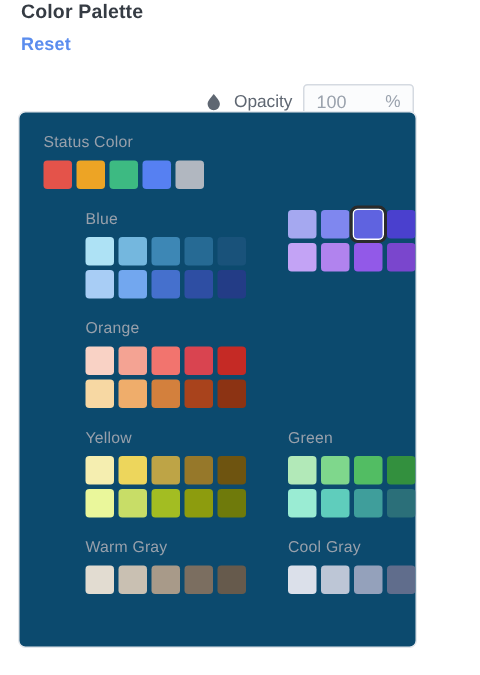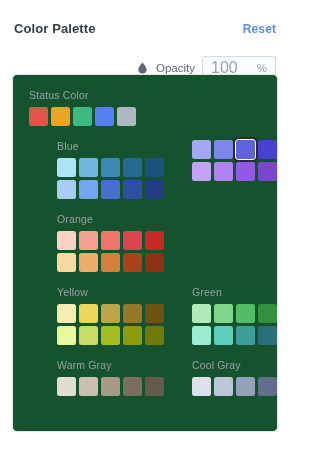--- a/index.html
+++ b/index.html
@@ -7,22 +7,23 @@
     width: 290px; height: 450px;
     background: #ffffff;
     font-family: "Liberation Sans", sans-serif;
     -webkit-font-smoothing: antialiased;
   }
   .app { position: relative; width: 290px; height: 450px; background:#fff; }
 
   
   .header {
     position: absolute; left: 0; top: 0; width: 290px; height: 36px;
-    display: flex; align-items: flex-end; justify-content: space-between;
+    display: flex; align-items: flex-start; justify-content: space-between;
     padding: 0 14px;
+    flex-direction: column;
   }
   .title {
     font-size: 13px; font-weight: bold; color: #353b43;
     letter-spacing: 0.1px;
   }
   .reset-link {
     font-size: 12px; font-weight: bold; color: #5b8dee;
     cursor: pointer; letter-spacing: 0.1px;
   }
 
@@ -35,29 +36,29 @@
   .opacity-label {
     font-size: 11.5px; color: #5f6772;
   }
   .opacity-input {
     width: 74px; height: 23px;
     border: 1px solid #d5dae1; border-radius: 3px;
     background: #fbfcfd;
     display: flex; align-items: center; justify-content: space-between;
     padding: 0 8px;
   }
-  .opacity-value { font-size: 16px; color: #9aa2ad; }
+  .opacity-value { font-size: 12px; color: #9aa2ad; }
   .opacity-unit  { font-size: 11.5px; color: #9aa2ad; }
 
   
   .panel {
     position: absolute; left: 12px; top: 74px;
     width: 266px; height: 358px;
     border: 1px solid #e3e7ec; border-radius: 5px;
-    background: #14532d;
+    background: #0c4a6e;
     padding: 14px 0 0 0;
     overflow: hidden;
   }
 
   
   .group-full { padding: 0 0 0 16px; margin-bottom: 14px; }
   .two-col {
     display: flex; padding-left: 16px; margin-bottom: 14px;
   }
   .col { width: 125px; margin-left: 28px; }

